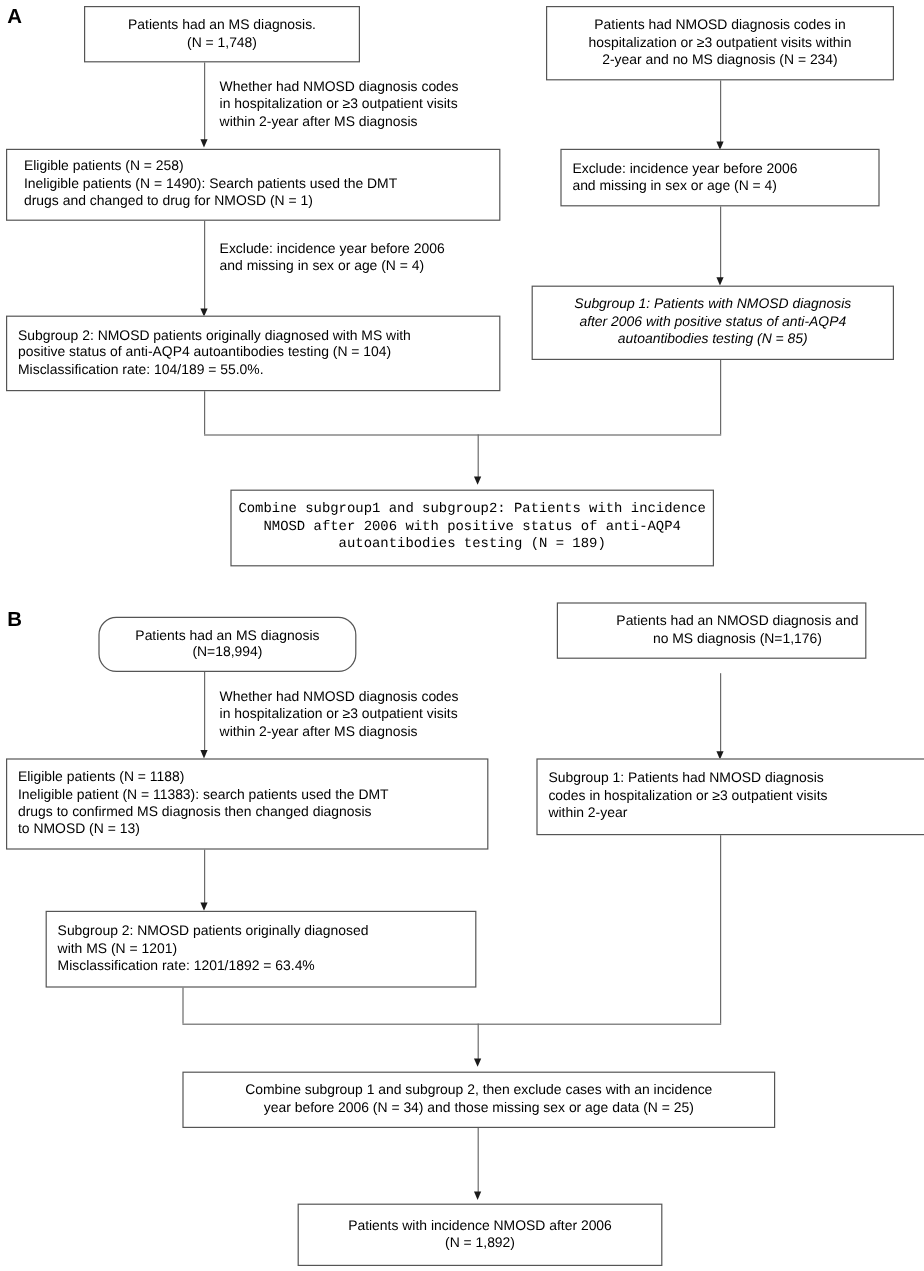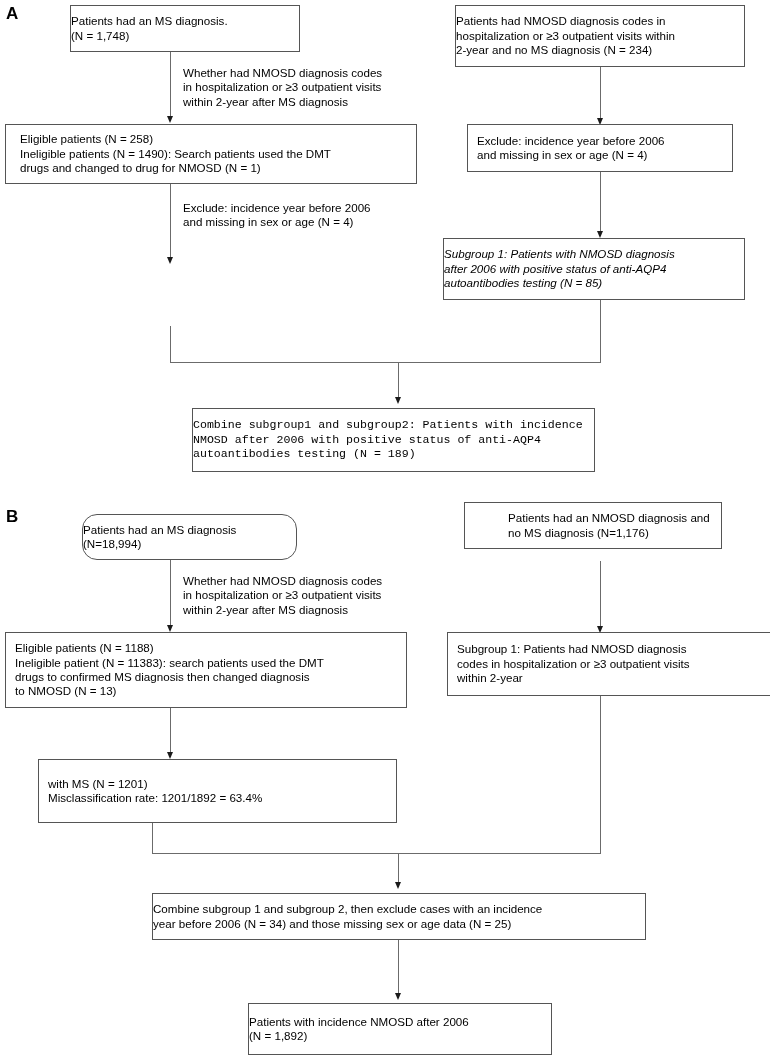--- a/index.html
+++ b/index.html
@@ -32,21 +32,21 @@
     background: #ffffff;
     display: flex;
     flex-direction: column;
     justify-content: center;
   }
   .box .line {
     font-size: 11.6px;
     line-height: 14.4px;
     white-space: nowrap;
   }
-  .box.center .line { }
+  .box.center .line { text-align: center; }
   .box.left { padding-left: 9px; }
   .box.left .line { text-align: left; }
   .note {
     position: absolute;
     font-size: 11.6px;
     line-height: 14.4px;
     white-space: nowrap;
     text-align: left;
   }
   
@@ -114,20 +114,25 @@
   <div class="arrowhead" style="left:167px; top:257px;"></div>
 
   <div class="note" style="left:183px; top:201px;">
     <div>Exclude: incidence year before 2006</div>
     <div>and missing in sex or age (N = 4)</div>
   </div>
 
   <div class="vline" style="left:600px; top:172px; height:62px;"></div>
   <div class="arrowhead" style="left:597px; top:231px;"></div>
 
+  <div class="box left" style="left:5px; top:263px; width:412px; height:63px;">
+    <div class="line">Subgroup 2: NMOSD patients originally diagnosed with MS with</div>
+    <div class="line">positive status of anti-AQP4 autoantibodies testing (N = 104)</div>
+    <div class="line">Misclassification rate: 104/189 = 55.0%.</div>
+  </div>
 
   <div class="box center" style="left:443px; top:238px; width:302px; height:62px;font-style:italic;">
     <div class="line">Subgroup 1: Patients with NMOSD diagnosis</div>
     <div class="line">after 2006 with positive status of anti-AQP4</div>
     <div class="line">autoantibodies testing (N = 85)</div>
   </div>
 
   <div class="vline" style="left:170px; top:326px; height:36px;"></div>
   <div class="vline" style="left:600px; top:300px; height:62px;"></div>
   <div class="hline" style="left:170px; top:362px; width:431px;"></div>
@@ -174,20 +179,21 @@
   <div class="box left" style="left:447px; top:632px; width:360px; height:64px;">
     <div class="line">Subgroup 1: Patients had NMOSD diagnosis</div>
     <div class="line">codes in hospitalization or ≥3 outpatient visits</div>
     <div class="line">within 2-year</div>
   </div>
 
   <div class="vline" style="left:170px; top:708px; height:47px;"></div>
   <div class="arrowhead" style="left:167px; top:752px;"></div>
 
   <div class="box left" style="left:38px; top:759px; width:359px; height:64px;">
+    <div class="line">Subgroup 2: NMOSD patients originally diagnosed</div>
     <div class="line">with MS (N = 1201)</div>
     <div class="line">Misclassification rate: 1201/1892 = 63.4%</div>
   </div>
 
   <div class="vline" style="left:152px; top:823px; height:30px;"></div>
   <div class="vline" style="left:600px; top:696px; height:157px;"></div>
   <div class="hline" style="left:152px; top:853px; width:449px;"></div>
   <div class="vline" style="left:398px; top:853px; height:32px;"></div>
   <div class="arrowhead" style="left:395px; top:882px;"></div>
 

